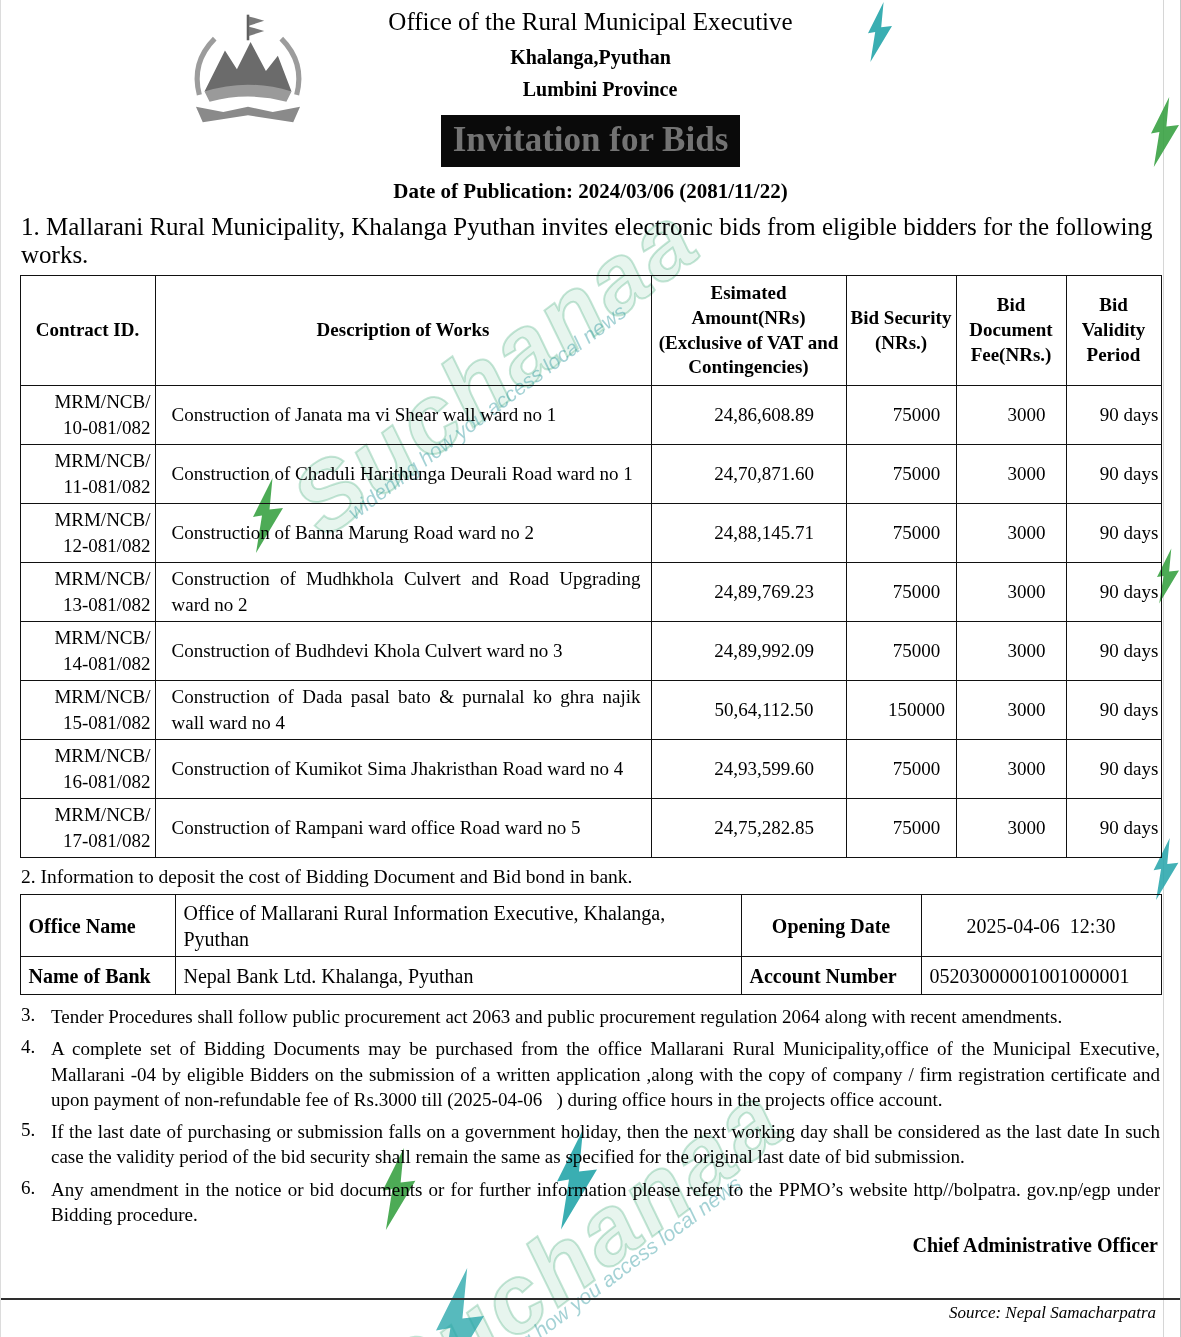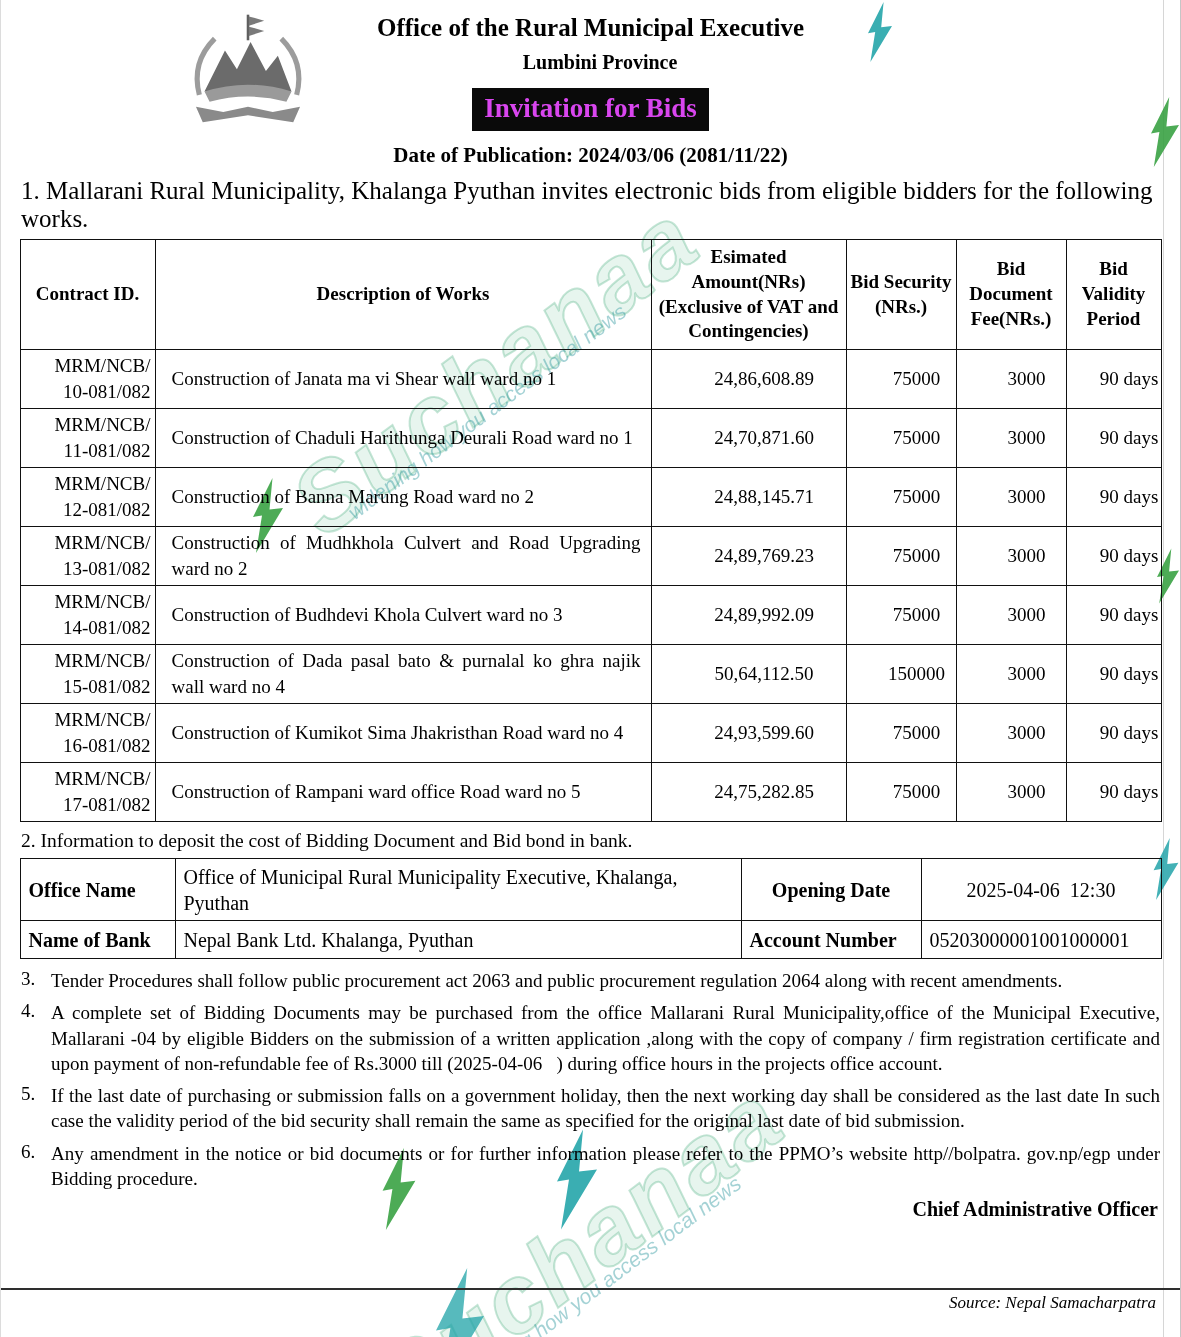--- a/index.html
+++ b/index.html
@@ -32,27 +32,27 @@
   }
   .bolt { position:absolute; opacity:0.88; }
 
   
   .content { position:relative; z-index:2; padding-top:8px; }
 
   .logo { position:absolute; left:183px; top:6px; width:128px; height:130px; }
 
   .doc-header { text-align:center; }
   .title   { font-size:30px; font-weight:bold; margin-top:2px; }
-  .office  { font-size:25px; font-weight:bold; margin-top:6px; }
+  .office  { font-size:25px; font-weight:normal; }
   .loc     { font-size:20px; font-weight:bold; margin-top:10px; }
   .prov    { font-size:20px; font-weight:bold; margin-top:9px;margin-left:19px; }
   .banner-row { margin-top:14px; }
   .banner {
-    display:inline-block; background:#0a0a0a; color:#d946ef;
-    font-size:27px; font-weight:bold; padding:5px 12px 7px;
+    display:inline-block; background:#0a0a0a; color:#737373;
+    font-size:35px; font-weight:bold; padding:5px 12px 7px;
   }
   .pubdate { font-size:21px; font-weight:bold; margin-top:12px; }
 
   .intro { font-size:25px; margin:9px 20px 6px; }
 
   table { border-collapse:collapse; table-layout:fixed; width:1141px; margin:0 auto; }
   .bids th, .bids td, .bank td { border:1.6px solid #111; background:transparent; }
 
   .bids { font-size:19px; }
   .bids thead th { font-weight:bold; text-align:center; vertical-align:middle; line-height:1.3; height:110px; padding:4px 4px; }
@@ -71,21 +71,21 @@
   .bank .center { text-align:center; }
 
   .terms { margin-top:9px; }
   .term { display:flex; margin:0 20px 7px; }
   .tnum { flex:0 0 30px; font-size:19px; }
   .ttext { flex:1; font-size:19px; line-height:1.33; text-align:justify; }
 
   .signature { text-align:right; font-weight:bold; font-size:20px; padding-right:22px; margin-top:4px; }
 
   .footer {
-    position:absolute; left:0; right:0; bottom:16px; z-index:3;
+    position:absolute; left:0; right:0; bottom:6px; z-index:3;
     border-top:2px solid #2e2e2e;
     text-align:right; padding:3px 24px 8px;
   }
   .source { font-style:italic; font-size:17px; }
 </style>
 </head>
 <body>
 
 <div class="page">
   <div class="scan-line"></div>
@@ -131,20 +131,21 @@
           <path d="M132 98 Q142 60 114 32"></path>
         </g>
         <line x1="75" y1="4" x2="75" y2="34" stroke="#5f5f5f" stroke-width="3"></line>
         <path d="M76 6 L94 11 L76 17 Z" fill="#7a7a7a"></path>
         <path d="M76 18 L94 23 L76 29 Z" fill="#7a7a7a"></path>
         <path d="M24 94 L48 46 L62 68 L78 36 L96 70 L110 52 L126 94 Z" fill="#6b6b6b"></path>
         <path d="M24 94 Q75 78 126 94 L120 106 Q75 94 30 106 Z" fill="#9a9a9a"></path>
         <path d="M14 112 L46 118 L75 112 L104 118 L136 112 L128 130 L75 122 L22 130 Z" fill="#8a8a8a"></path>
       </svg>
       <div class="office">Office of the Rural Municipal Executive</div>
+      <div class="loc">Khalanga,Pyuthan</div>
       <div class="prov">Lumbini Province</div>
       <div class="banner-row">
         <span class="banner">Invitation for Bids</span>
       </div>
       <div class="pubdate">Date of Publication: 2024/03/06 (2081/11/22)</div>
     </header>
 
     <p class="intro">1. Mallarani Rural Municipality, Khalanga Pyuthan invites electronic bids from eligible bidders for the following works.</p>
 
     <table class="bids">
@@ -263,21 +264,21 @@
     <table class="bank">
       <colgroup>
         <col style="width:155px">
           <col style="width:566px">
           <col style="width:180px">
           <col style="width:240px">
       </colgroup>
       <tbody>
         <tr class="r1">
           <td class="lbl">Office Name</td>
-          <td>Office of Municipal Rural Municipality Executive, Khalanga, Pyuthan</td>
+          <td>Office of Mallarani Rural Information Executive, Khalanga, Pyuthan</td>
           <td class="lbl center">Opening Date</td>
           <td class="center">2025-04-06&nbsp;&nbsp;12:30</td>
         </tr>
         <tr class="r2">
           <td class="lbl">Name of Bank</td>
           <td>Nepal Bank Ltd. Khalanga, Pyuthan</td>
           <td class="lbl">Account Number</td>
           <td>05203000001001000001</td>
         </tr>
       </tbody>

